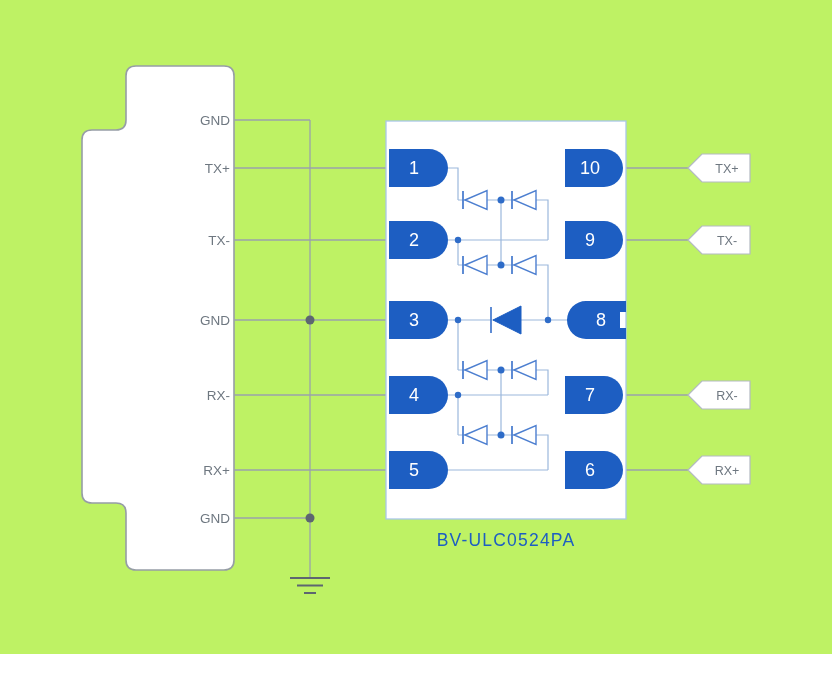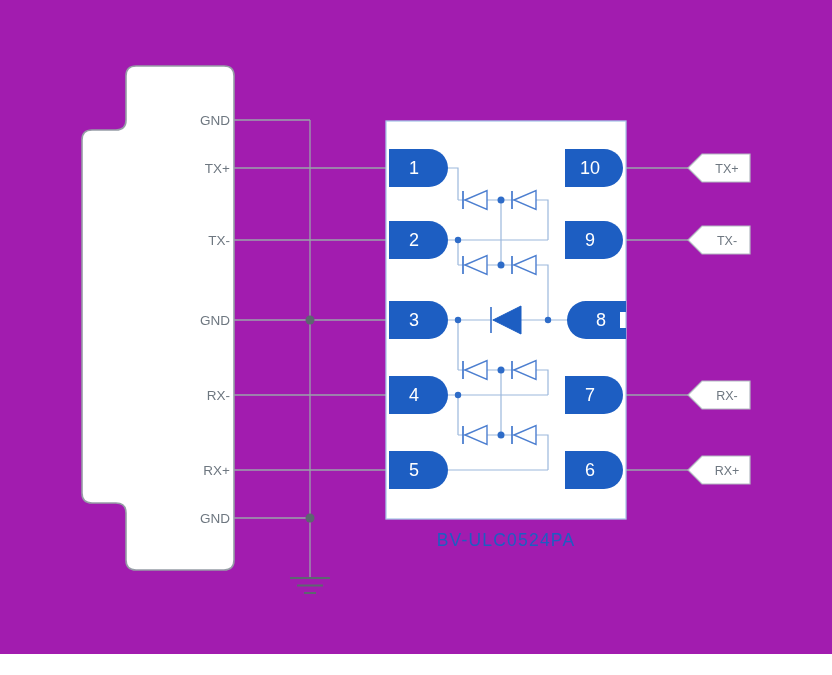--- a/index.html
+++ b/index.html
@@ -1,16 +1,16 @@
 <!DOCTYPE html>
 <html><head>
 <meta charset="utf-8">
 <style>
   html,body{margin:0;padding:0;background:#ffffff;}
-  .canvas{width:832px;height:654px;background:#a21caf;position:relative;overflow:hidden;}
+  .canvas{width:832px;height:654px;background:#bef264;position:relative;overflow:hidden;}
   svg text{font-family:"Liberation Sans","DejaVu Sans",sans-serif;}
   .outline{stroke:#969da6;stroke-width:1.6;fill:#ffffff;}
   .wire-gray{stroke:#9aa2aa;stroke-width:1.3;fill:none;}
   .wire-blue{stroke:#9cb8dc;stroke-width:1.2;fill:none;}
   .icbox{stroke:#a9c7e8;stroke-width:1.3;fill:#ffffff;}
   .pin{fill:#1d5ec2;}
   .pin-num{fill:#ffffff;font-size:18px;text-anchor:middle;}
   .lbl{fill:#6e7780;font-size:13.5px;text-anchor:end;}
   .tag{stroke:#b3bac2;stroke-width:1.2;fill:#ffffff;}
   .tag-lbl{fill:#6e7780;font-size:12.5px;text-anchor:middle;}

